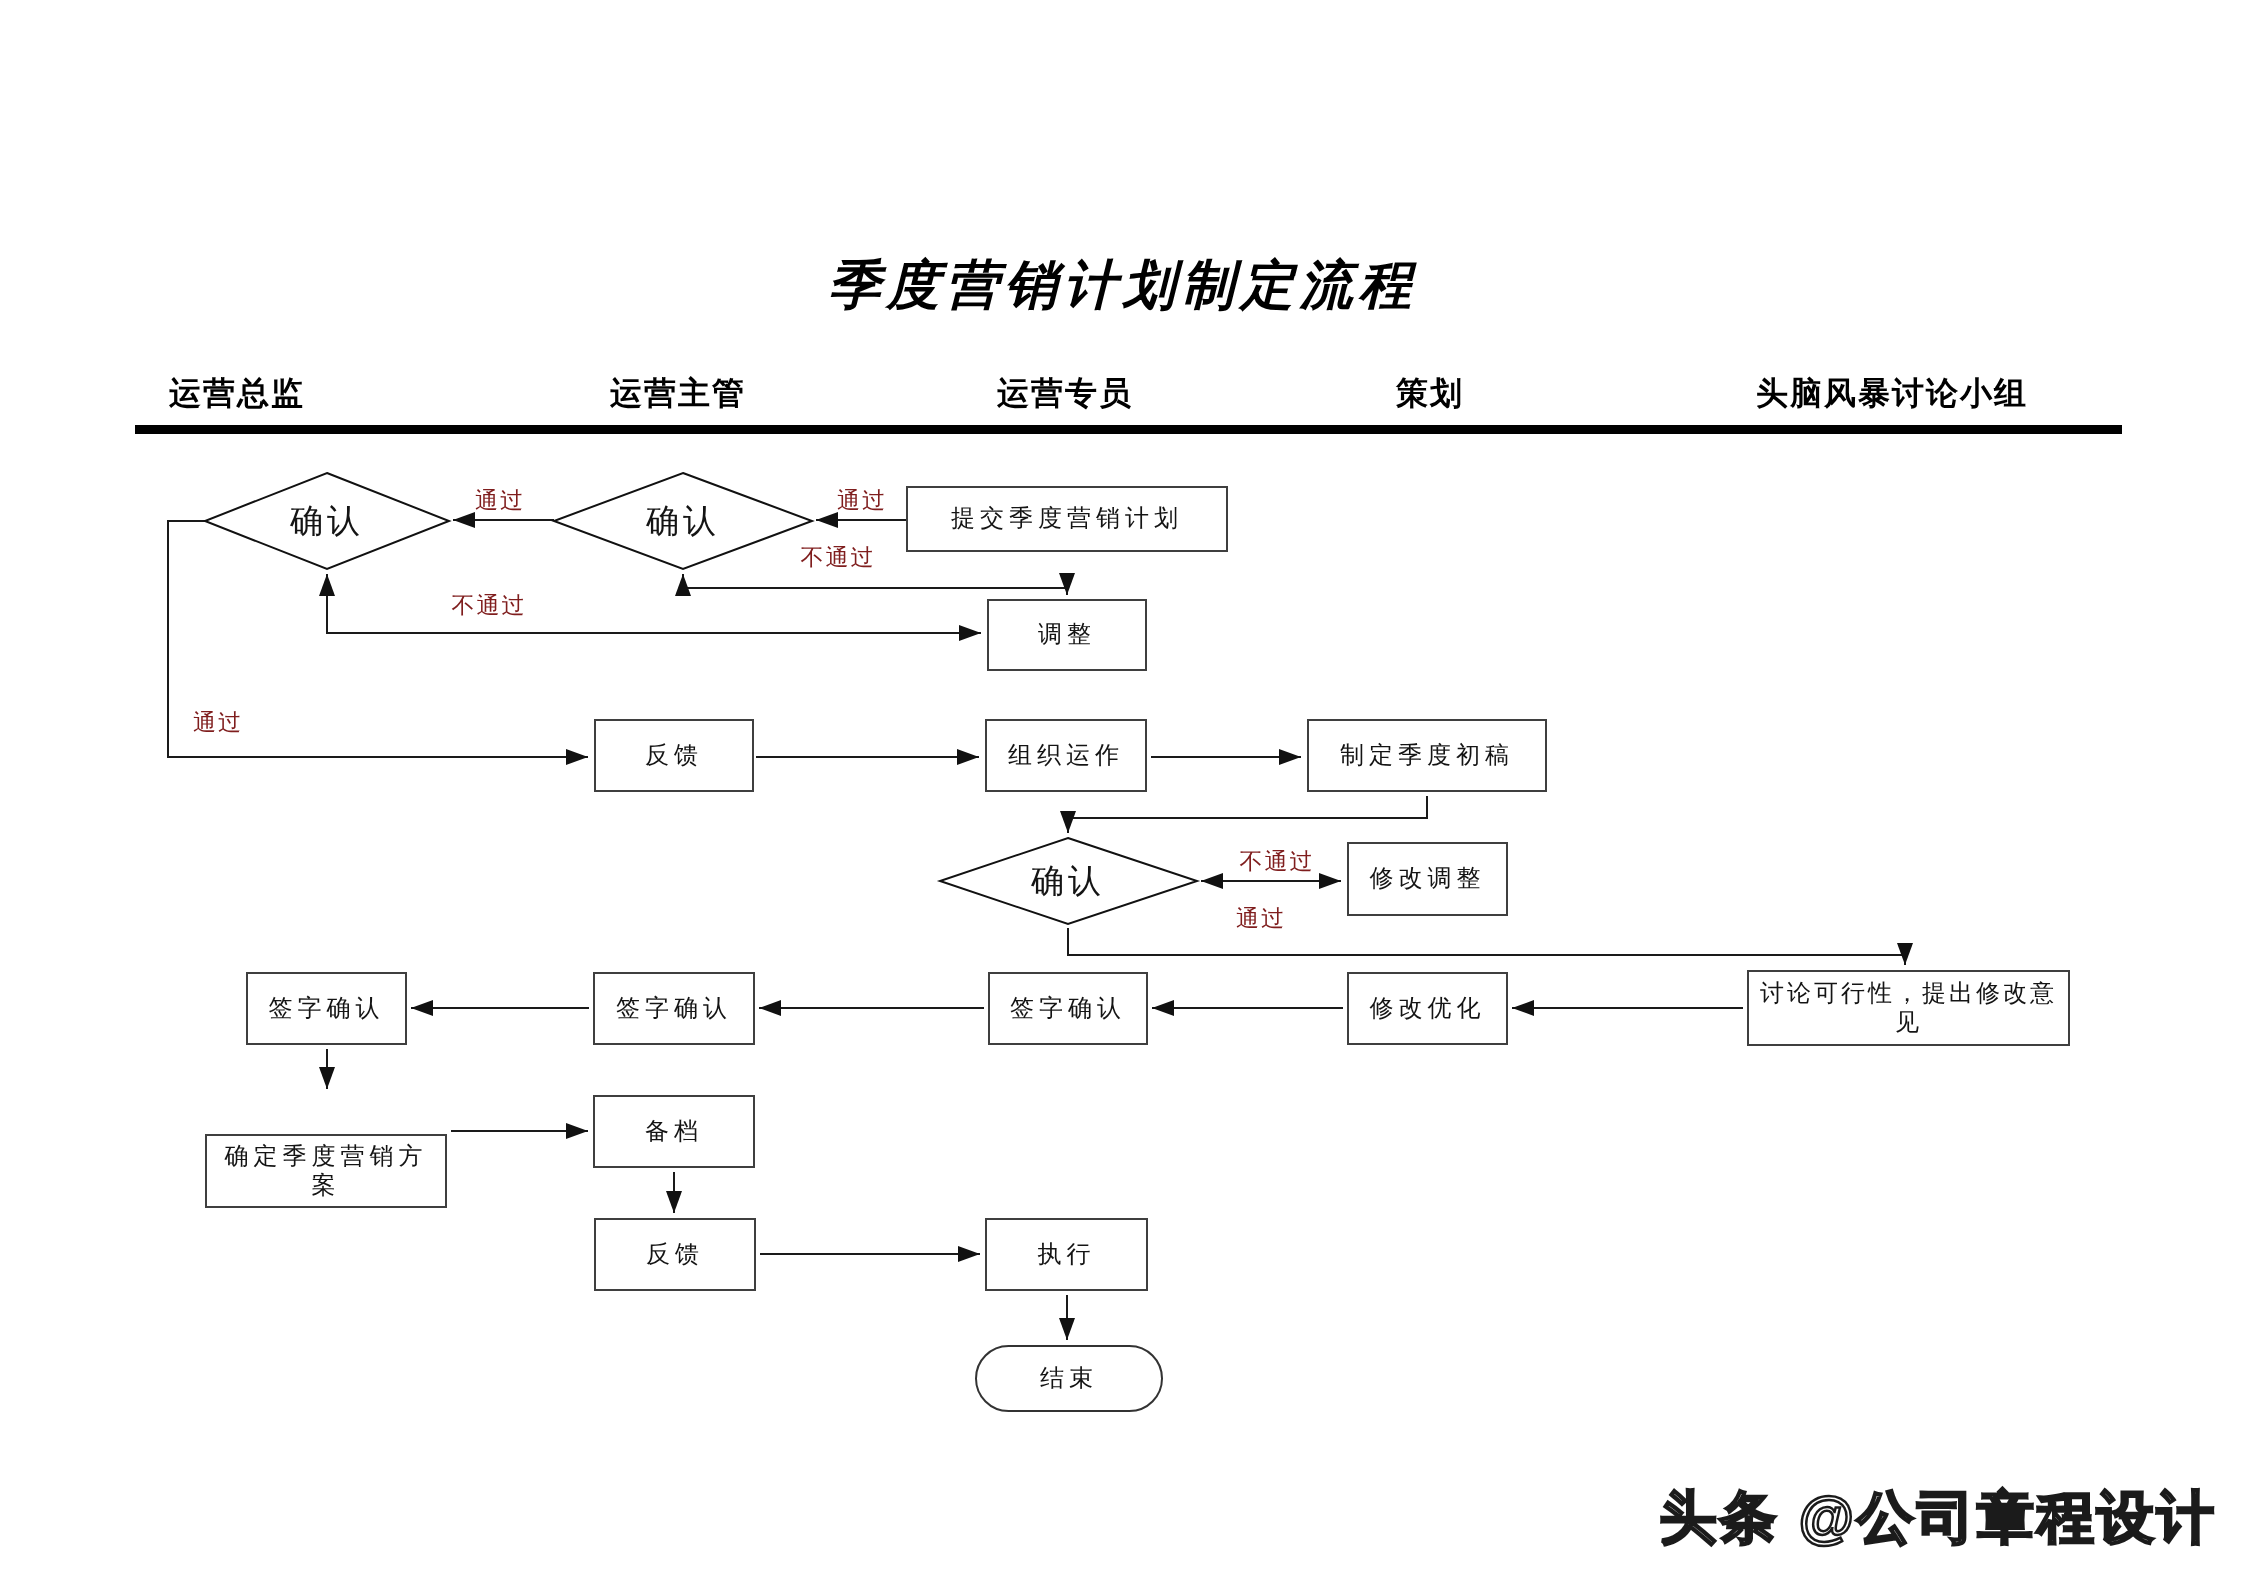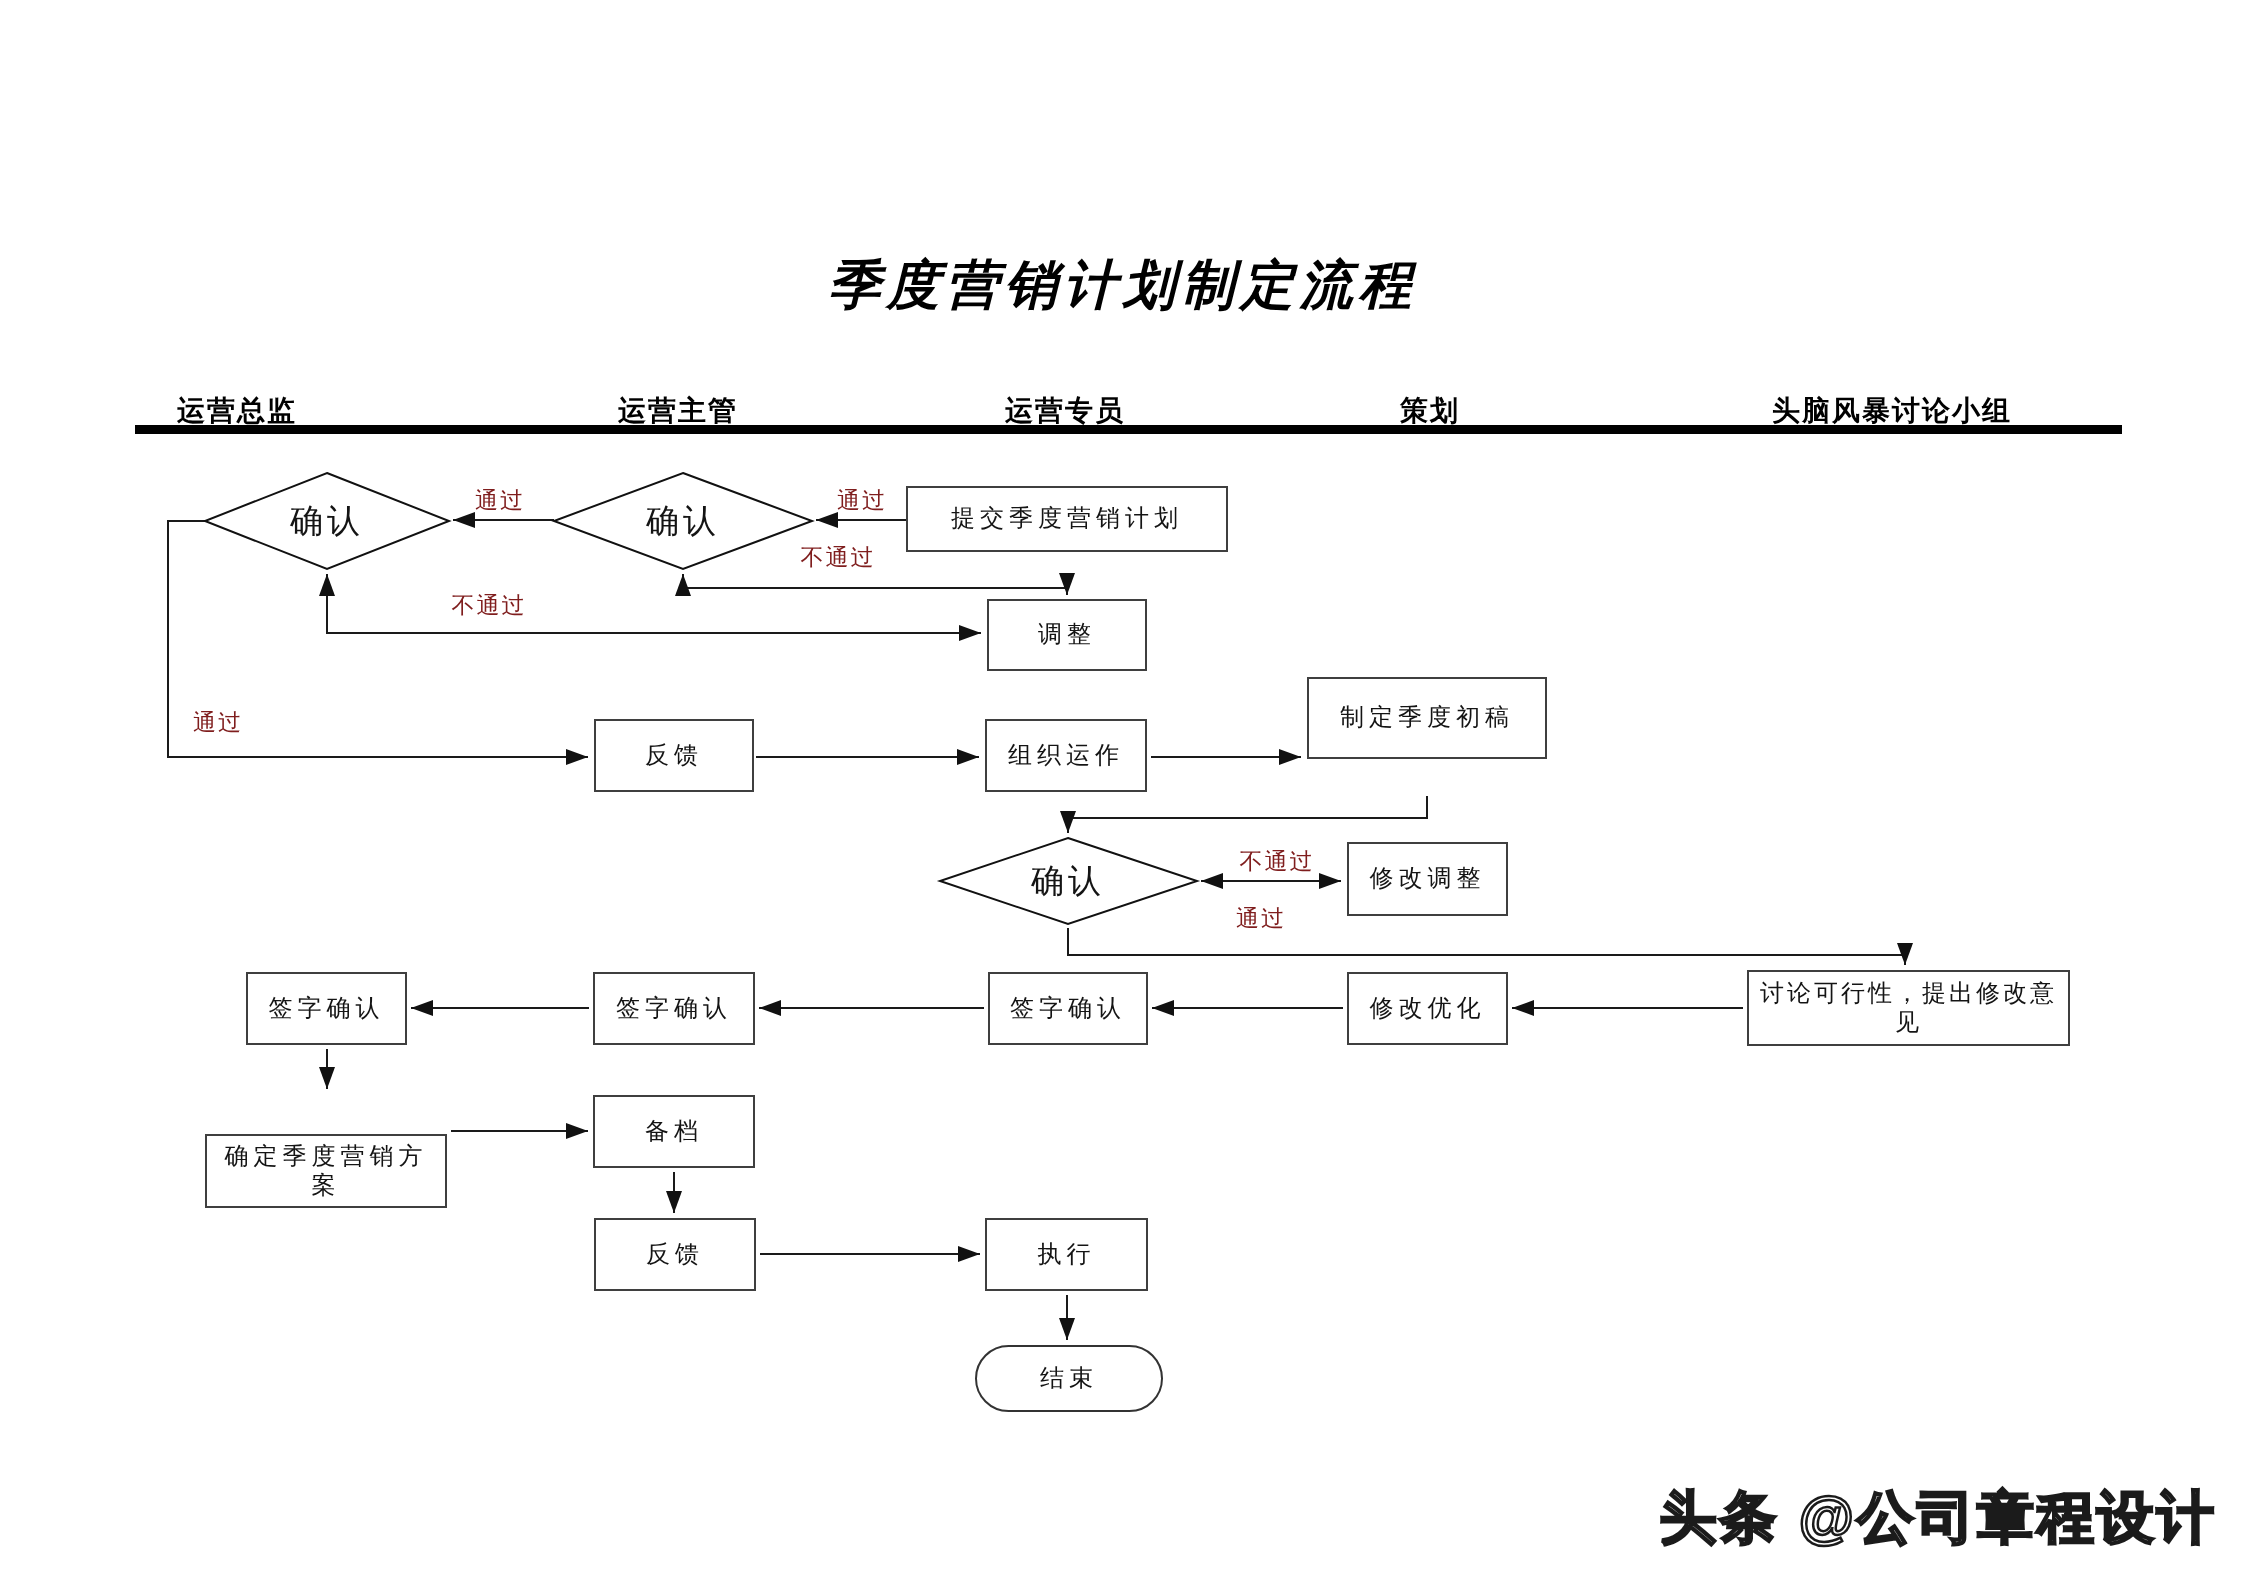--- a/index.html
+++ b/index.html
@@ -6,22 +6,22 @@
   #stage{
     position:relative;width:2245px;height:1587px;background:#ffffff;overflow:hidden;
     font-family:"Liberation Serif","DejaVu Serif",serif;color:#141414;
   }
   #wires{position:absolute;left:0;top:0;width:2245px;height:1587px;}
   .page-title{
     position:absolute;top:250px;left:0;width:2245px;text-align:center;
     font-size:53px;font-weight:700;letter-spacing:6px;color:#000;font-style:italic;
   }
   .lane-header{
-    position:absolute;top:392px;transform:translateX(-50%);
-    font-size:28px;font-weight:700;letter-spacing:2px;white-space:nowrap;color:#000;
+    position:absolute;top:372px;transform:translateX(-50%);
+    font-size:32px;font-weight:700;letter-spacing:2px;white-space:nowrap;color:#000;
   }
   .lane-rule{position:absolute;left:135px;top:425px;width:1987px;height:9px;background:#000;}
   .node{
     position:absolute;box-sizing:border-box;border:2px solid #3f3f3f;background:#fff;
     display:flex;align-items:center;justify-content:center;text-align:center;
     font-size:24px;letter-spacing:5px;line-height:1.22;color:#141414;
   }
   .node span{display:inline-block;}
   .terminator{border-radius:36px;border-color:#333;}
   .wrap-finalize span{max-width:210px;}
@@ -98,21 +98,21 @@
     </div>
   <div class="node" style="left:987px;top:599px;width:160px;height:72px">
       <span>调整</span>
     </div>
   <div class="node" style="left:594px;top:719px;width:160px;height:73px">
       <span>反馈</span>
     </div>
   <div class="node" style="left:985px;top:719px;width:162px;height:73px">
       <span>组织运作</span>
     </div>
-  <div class="node" style="left:1307px;top:677px;width:240px;height:82px">
+  <div class="node" style="left:1307px;top:719px;width:240px;height:73px">
       <span>制定季度初稿</span>
     </div>
   <div class="node" style="left:1347px;top:842px;width:161px;height:74px">
       <span>修改调整</span>
     </div>
   <div class="node wrap-discuss" style="left:1747px;top:970px;width:323px;height:76px">
       <span>讨论可行性，提出修改意见</span>
     </div>
   <div class="node" style="left:246px;top:972px;width:161px;height:73px">
       <span>签字确认</span>

